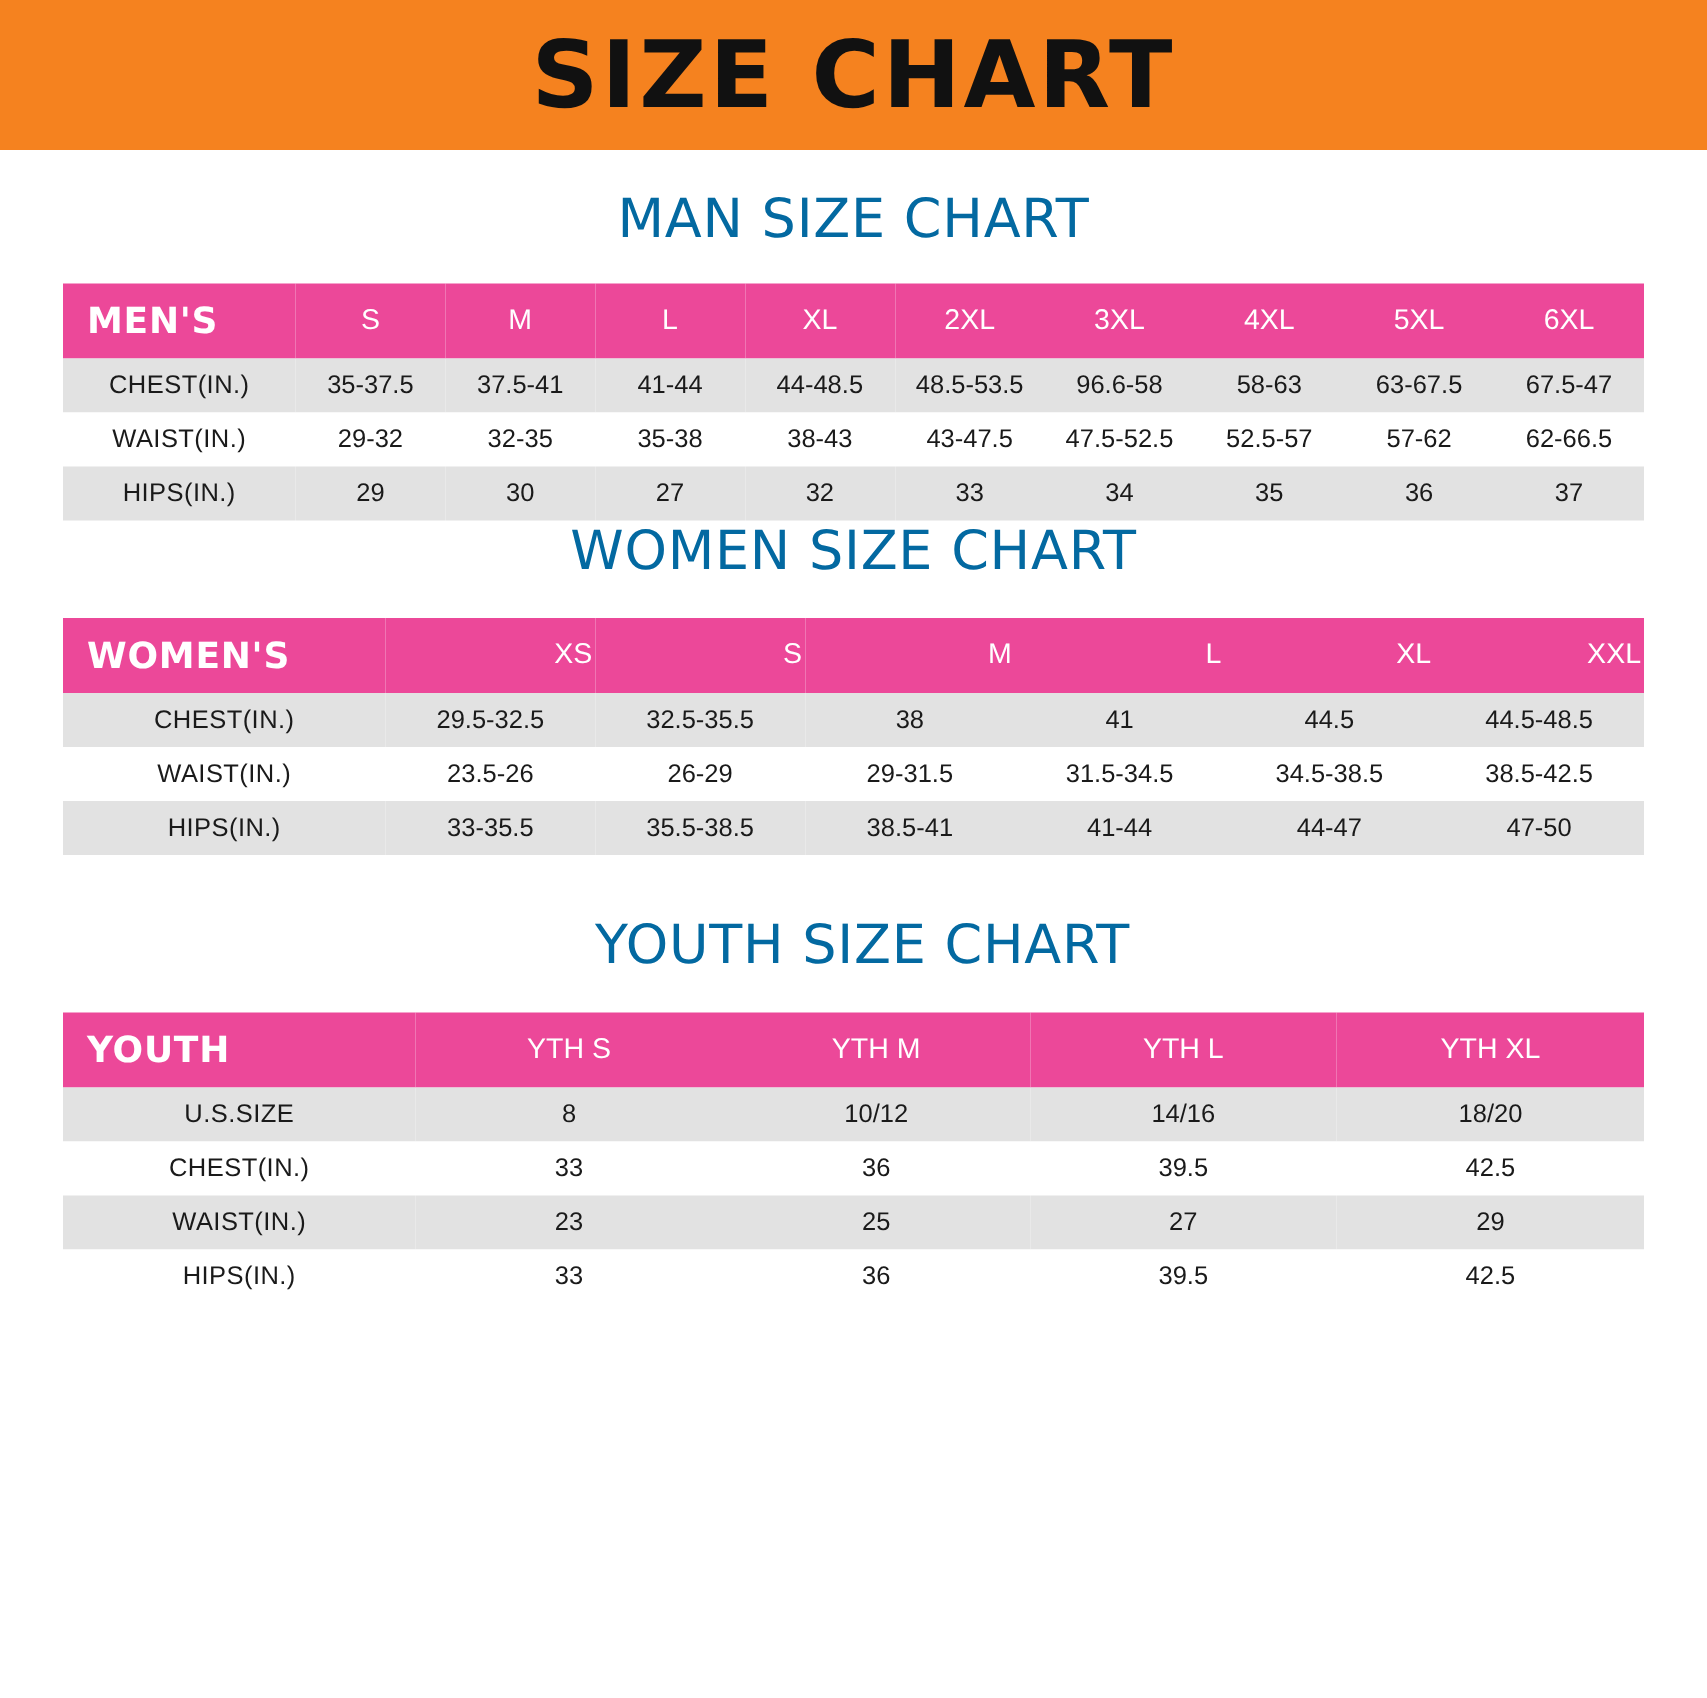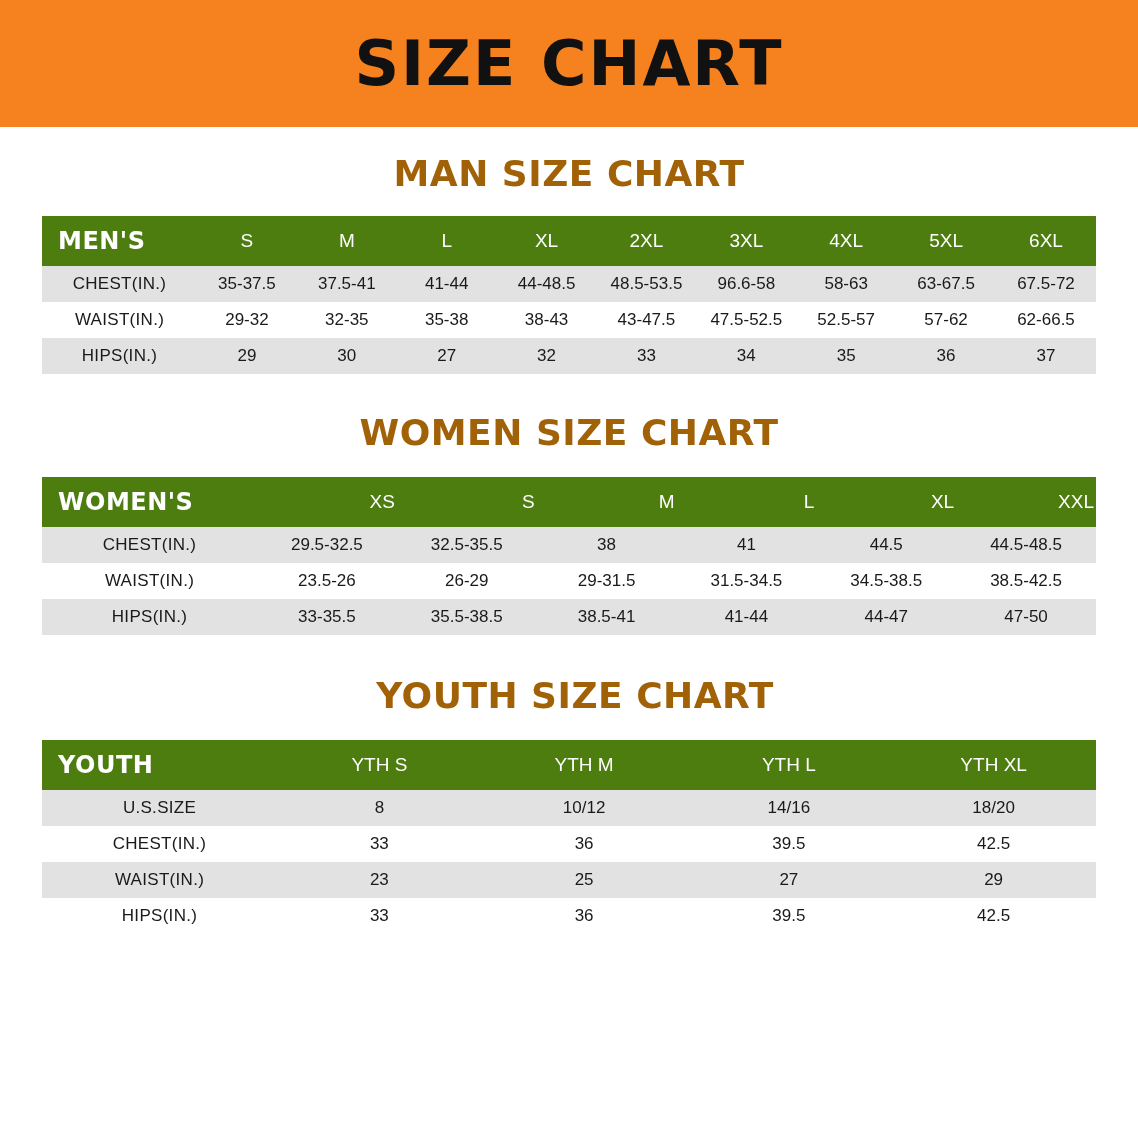--- a/index.html
+++ b/index.html
@@ -17,67 +17,67 @@
     position: relative;
     width: 1138px;
     height: 1132px;
     background: #ffffff;
     box-sizing: border-box;
   }
 
   
   .banner {
     width: 100%;
-    height: 127px;
+    height: 100px;
     background: #f5821f;
     display: flex;
     align-items: center;
     justify-content: center;
   }
   .banner-title {
     font-family: "DejaVu Sans", sans-serif;
     font-weight: bold;
     font-size: 62px;
     letter-spacing: 2px;
     color: #111111;
     line-height: 1;
     margin: 0;
   }
 
   
   .section-title {
     text-align: center;
     font-family: "DejaVu Sans", sans-serif;
-    font-weight: bold;
+    font-weight: normal;
     font-size: 36px;
-    color: #a16207;
+    color: #0369a1;
     letter-spacing: 0.5px;
   }
   .t-man   { margin-top: 26px; margin-bottom: 22px; }
-  .t-women { margin-top: 38px; margin-bottom: 24px; }
+  .t-women { margin-bottom: 24px; }
   .t-youth { margin-top: 40px; margin-bottom: 24px; padding-left: 12px; }
 
   
   .table-wrap {
     margin: 0 42px;
   }
   table.size-table {
     width: 100%;
     border-collapse: collapse;
     table-layout: fixed;
   }
   table.size-table th,
   table.size-table td {
     text-align: center;
     font-family: "Liberation Sans", sans-serif;
     color: #1a1a1a;
   }
   
   table.size-table thead tr {
-    background: #4d7c0f;
+    background: #ec4899;
   }
   table.size-table thead th {
     color: #ffffff;
     font-size: 19px;
     padding: 11px 2px;
     font-weight: normal;
   }
   table.size-table thead th.corner {
     text-align: left;
     padding-left: 16px;
@@ -165,21 +165,21 @@
         <tr class="row-shade">
           <td class="rowlabel">CHEST(IN.)</td>
           <td>35-37.5</td>
           <td>37.5-41</td>
           <td>41-44</td>
           <td>44-48.5</td>
           <td>48.5-53.5</td>
           <td>96.6-58</td>
           <td>58-63</td>
           <td>63-67.5</td>
-          <td>67.5-72</td>
+          <td>67.5-47</td>
         </tr>
         <tr class="row-plain">
           <td class="rowlabel">WAIST(IN.)</td>
           <td>29-32</td>
           <td>32-35</td>
           <td>35-38</td>
           <td>38-43</td>
           <td>43-47.5</td>
           <td>47.5-52.5</td>
           <td>52.5-57</td>

